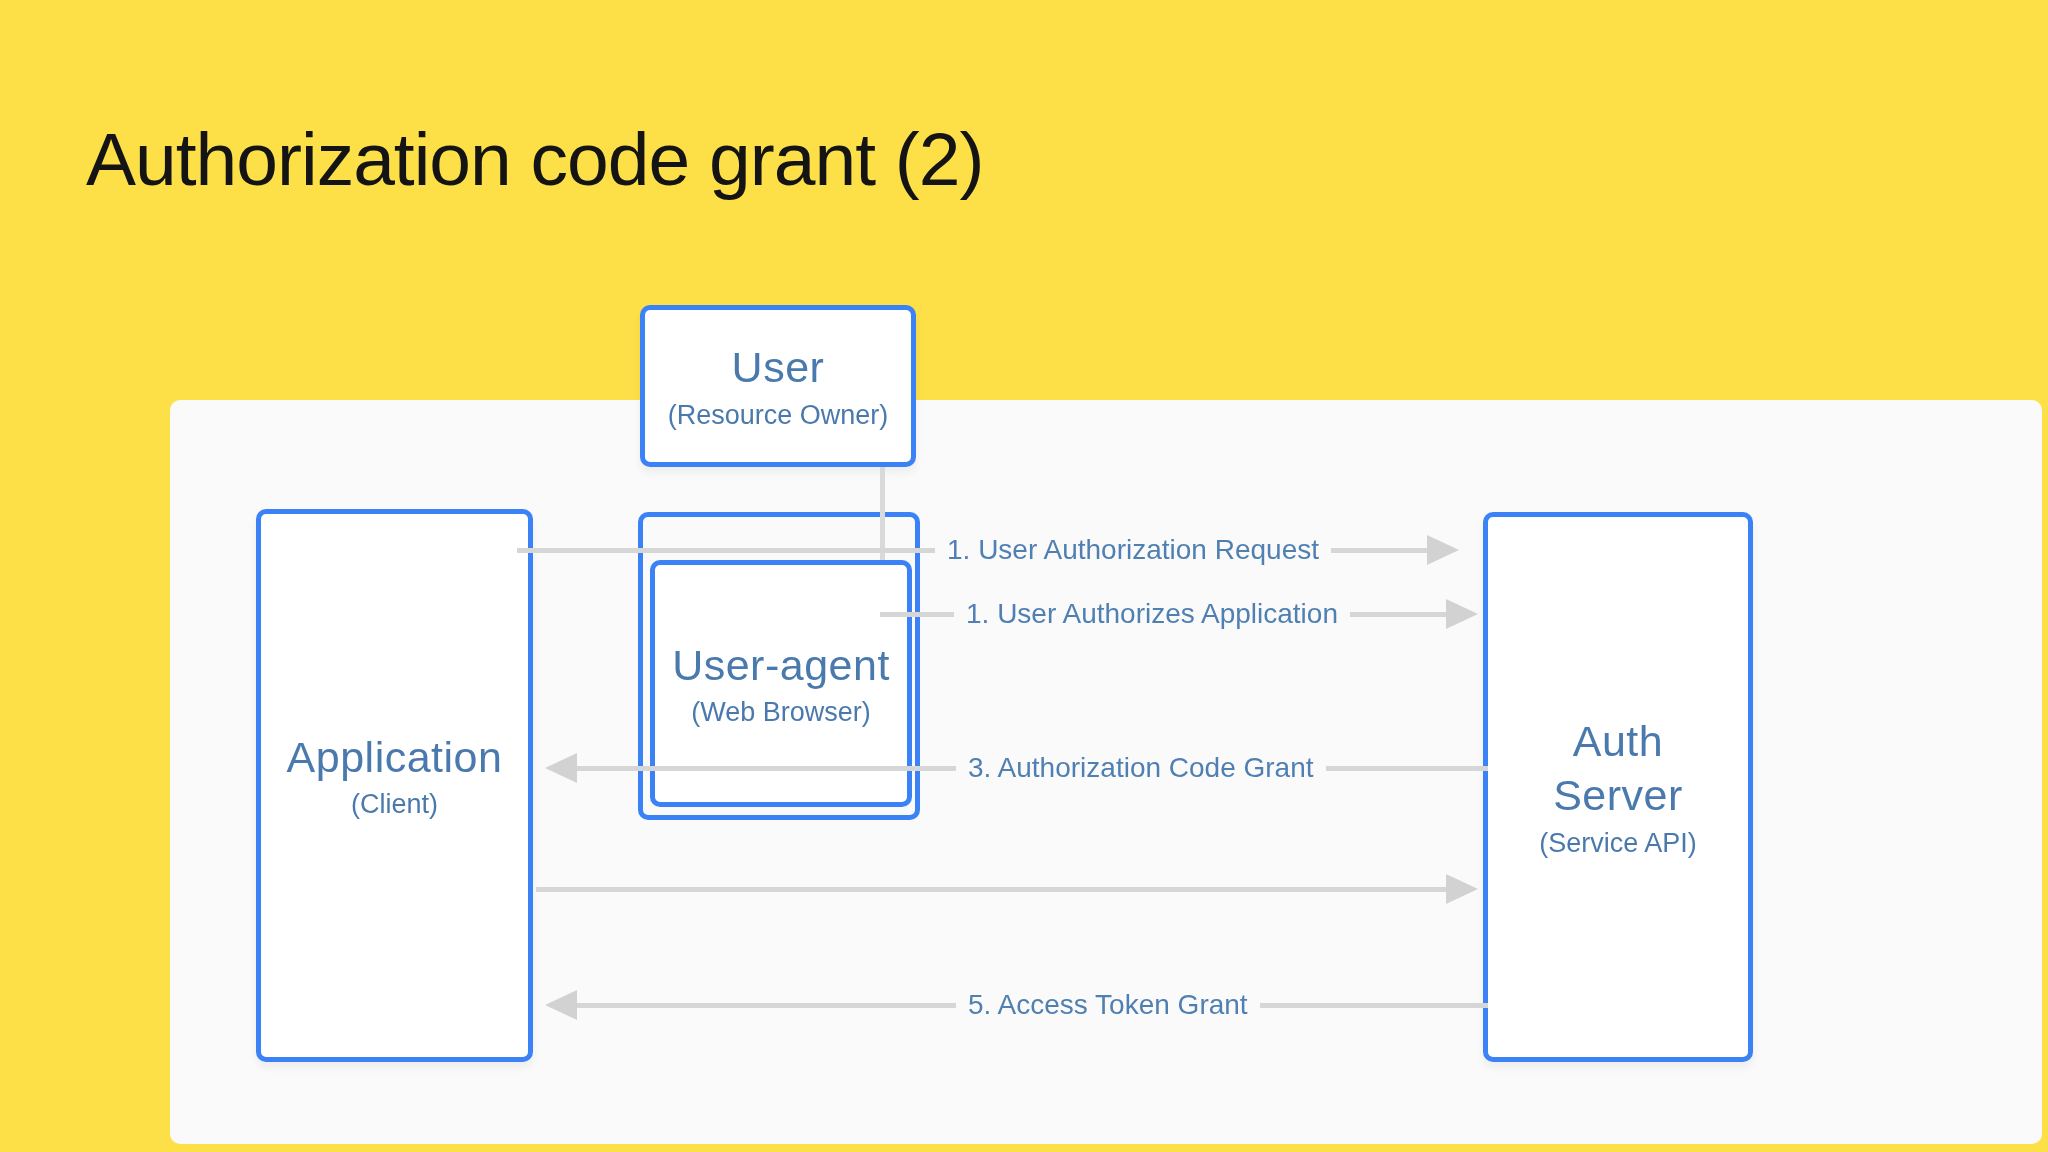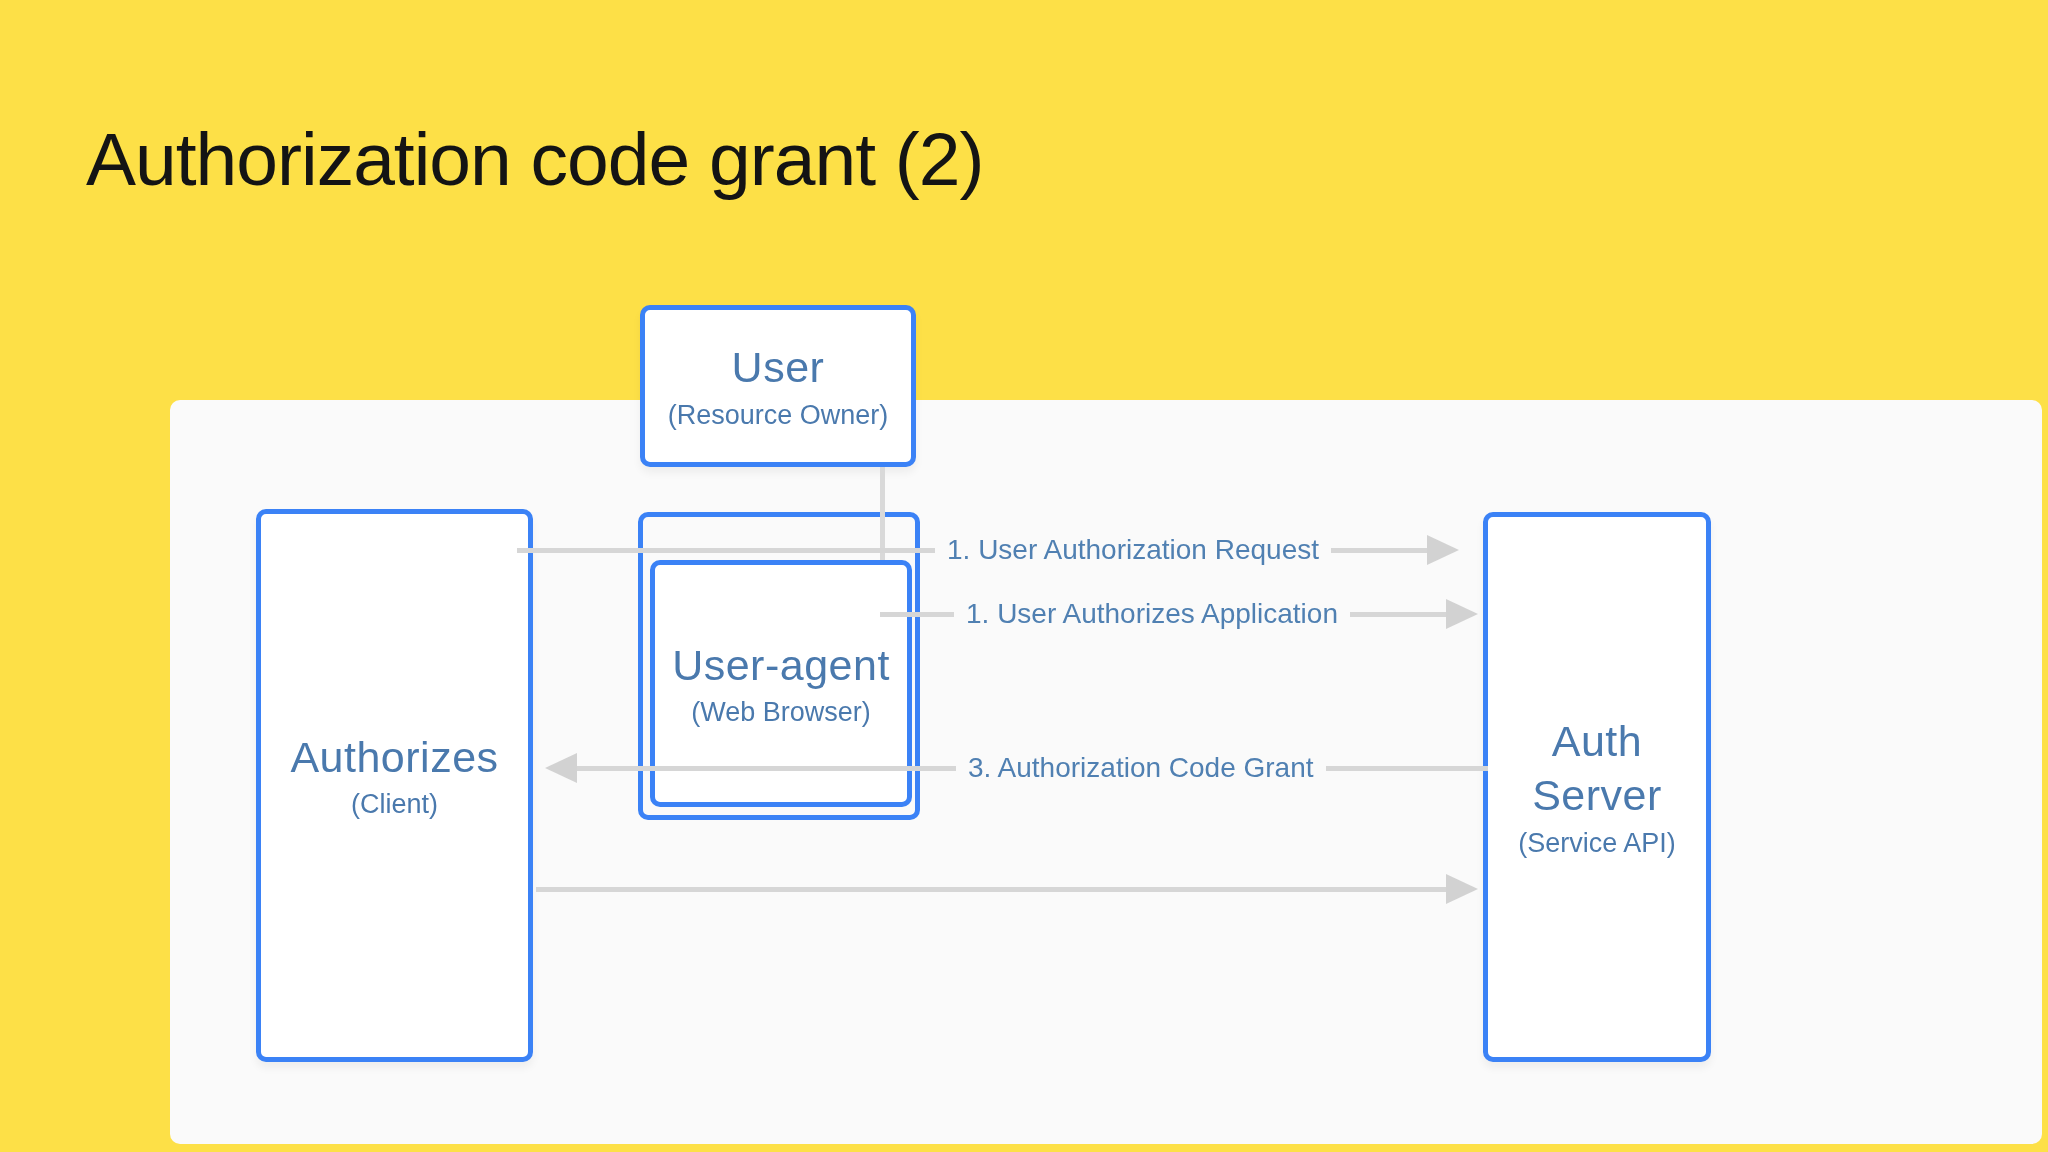--- a/index.html
+++ b/index.html
@@ -26,21 +26,21 @@
     display:flex; flex-direction:column; align-items:center; justify-content:center;
     z-index:1;
   }
   .node-name  { color:#4a79ad; font-size:43px; line-height:1.25; text-align:center; letter-spacing:0.5px; }
   .node-role  { color:#4a79ad; font-size:27px; margin-top:5px; text-align:center; }
   .box-user        { left:640px;  top:305px; width:276px; height:162px; }
   .box-ua-outer    { left:638px;  top:512px; width:282px; height:308px; background:transparent; box-shadow:none; }
   .box-ua-inner    { left:650px;  top:560px; width:262px; height:247px; box-shadow:none; z-index:2; }
   .box-application { left:256px;  top:509px; width:277px; height:553px; }
   .box-application .node-block { transform:translateY(-10px); }
-  .box-auth        { left:1483px; top:512px; width:228px; height:550px; }
+  .box-auth        { left:1483px; top:512px; width:270px; height:550px; }
   .box-auth .node-name { width:210px; }
   .node-block { display:flex; flex-direction:column; align-items:center; }
 
   .connector {
     position:absolute; left:880px; top:467px; width:5px; height:147px;
     background:#d9d9d9; z-index:2;
   }
 
   .flow { position:absolute; height:40px; display:flex; align-items:center; z-index:3; }
   .flow-1 { left:517px; top:530px; width:942px; }
@@ -88,21 +88,21 @@
   <div class="box box-ua-outer"></div>
   <div class="box box-ua-inner">
     <div class="node-block">
       <div class="node-name">User-agent</div>
       <div class="node-role">(Web Browser)</div>
     </div>
   </div>
 
   <div class="box box-application">
     <div class="node-block">
-      <div class="node-name">Authorizes</div>
+      <div class="node-name">Application</div>
       <div class="node-role">(Client)</div>
     </div>
   </div>
 
   <div class="box box-auth">
     <div class="node-block">
       <div class="node-name">Auth Server</div>
       <div class="node-role">(Service API)</div>
     </div>
   </div>
@@ -127,14 +127,20 @@
     <span class="step-label">3. Authorization Code Grant</span>
     <div class="seg grow"></div>
   </div>
 
   <div class="flow flow-4">
     <div class="seg head-a"></div>
     <div class="seg grow"></div>
     <div class="arr-r"></div>
   </div>
 
+  <div class="flow flow-5">
+    <div class="arr-l"></div>
+    <div class="seg head-c"></div>
+    <span class="step-label">5. Access Token Grant</span>
+    <div class="seg grow"></div>
+  </div>
 
 </div>
 
 </body></html>

